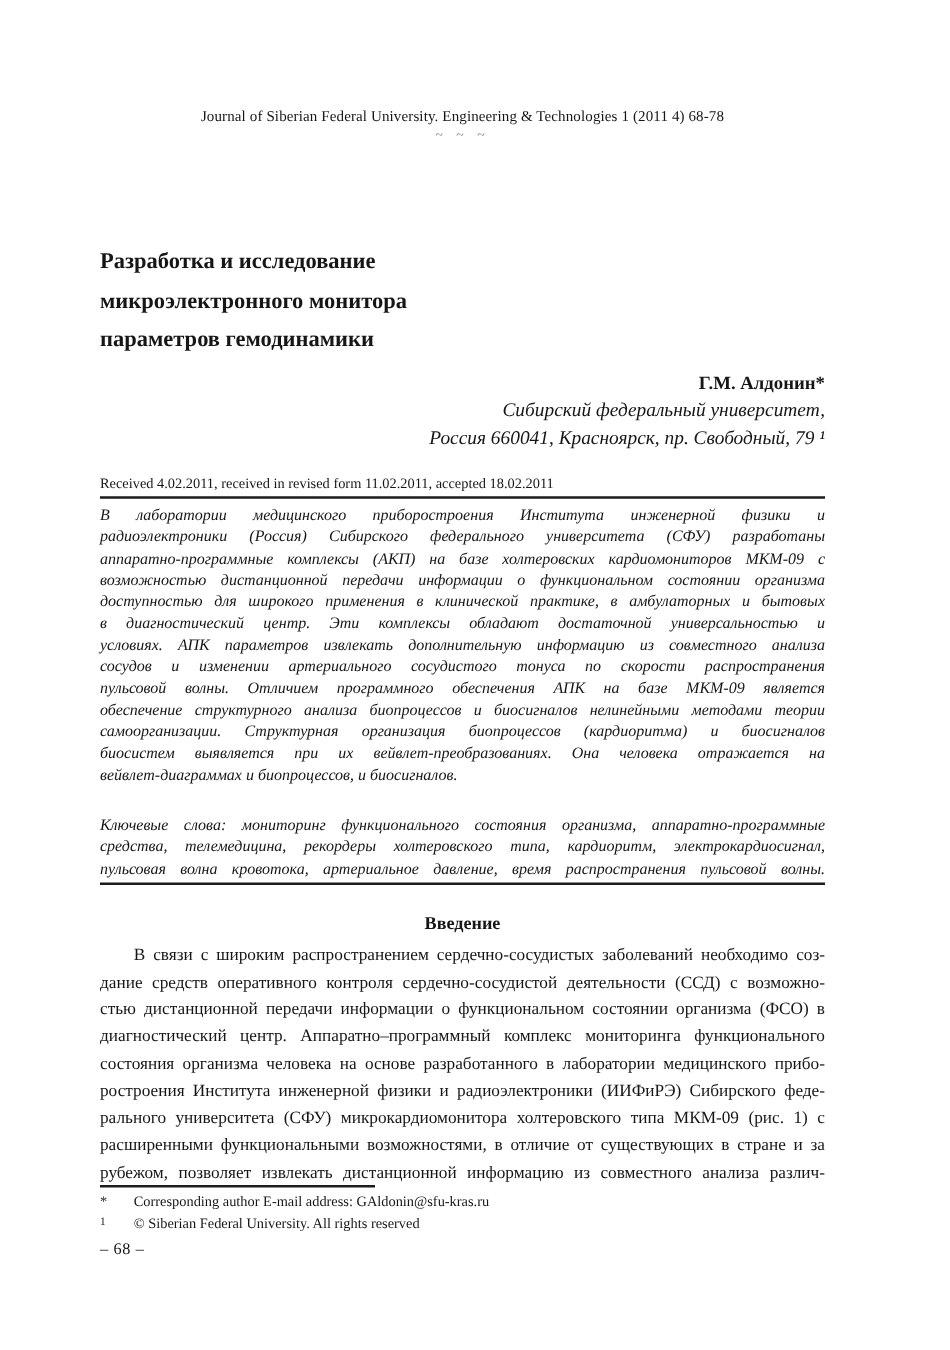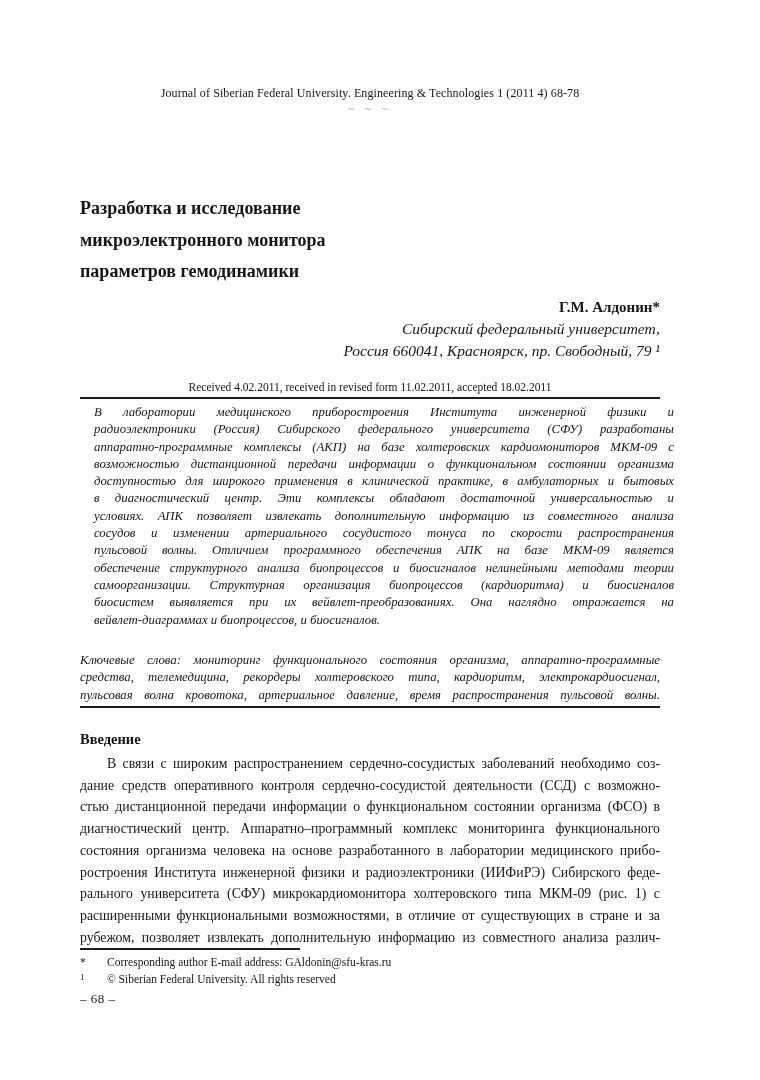--- a/index.html
+++ b/index.html
@@ -56,49 +56,47 @@
   }
   .affiliation .tline {
     text-align: right !important;
     text-align-last: right !important;
     font-style: italic;
     font-size: 15.5px;
     line-height: 21.8px;
   }
   .received {
     left: 80px; top: 381px; width: 580px;
-    text-align: center;
     font-size: 11.5px;
   }
   .rule {
     left: 80px; width: 580px; height: 2px;
     background: #1d1d1d;
   }
   .rule-top { top: 397px; }
   .rule-bottom { top: 706px; }
 
   .abstract {
     left: 80px; top: 404px; width: 580px;
     font-style: italic;
     font-size: 12.8px;
-    margin-left: 14px;
   }
   .abstract .tline { line-height: 17.3px; }
 
   .keywords {
     left: 80px; top: 652px; width: 580px;
     font-style: italic;
     font-size: 12.8px;
   }
   .keywords .tline { line-height: 17.3px; }
   .keywords .tline:last-child { text-align-last: justify; }
 
   .section-heading {
     left: 80px; top: 731px; width: 580px;
-    text-align: left;
+    text-align: center;
     font-size: 14.5px;
     font-weight: bold;
   }
   .intro {
     left: 80px; top: 753px; width: 580px;
     font-size: 13.8px;
   }
   .intro .tline { line-height: 21.7px; }
   .intro .tline:first-child { text-indent: 27px; }
   .intro .tline:last-child { text-align-last: justify; }
@@ -160,26 +158,26 @@
 
   <div class="abs rule rule-top"></div>
 
   <div class="abs abstract">
       <div class="tline">В лаборатории медицинского приборостроения Института инженерной физики и</div>
       <div class="tline">радиоэлектроники (Россия) Сибирского федерального университета (СФУ) разработаны</div>
       <div class="tline">аппаратно-программные комплексы (АКП) на базе холтеровских кардиомониторов МКМ-09 с</div>
       <div class="tline">возможностью дистанционной передачи информации о функциональном состоянии организма</div>
       <div class="tline">доступностью для широкого применения в клинической практике, в амбулаторных и бытовых</div>
       <div class="tline">в диагностический центр. Эти комплексы обладают достаточной универсальностью и</div>
-      <div class="tline">условиях. АПК позволяет извлекать дополнительную информацию из совместного анализа</div>
+      <div class="tline">условиях. АПК параметров извлекать дополнительную информацию из совместного анализа</div>
       <div class="tline">сосудов и изменении артериального сосудистого тонуса по скорости распространения</div>
       <div class="tline">пульсовой волны. Отличием программного обеспечения АПК на базе МКМ-09 является</div>
       <div class="tline">обеспечение структурного анализа биопроцессов и биосигналов нелинейными методами теории</div>
       <div class="tline">самоорганизации. Структурная организация биопроцессов (кардиоритма) и биосигналов</div>
-      <div class="tline">биосистем выявляется при их вейвлет-преобразованиях. Она наглядно отражается на</div>
+      <div class="tline">биосистем выявляется при их вейвлет-преобразованиях. Она человека отражается на</div>
       <div class="tline">вейвлет-диаграммах и биопроцессов, и биосигналов.</div>
     </div>
 
   <div class="abs keywords">
       <div class="tline">Ключевые слова: мониторинг функционального состояния организма, аппаратно-программные</div>
       <div class="tline">средства, телемедицина, рекордеры холтеровского типа, кардиоритм, электрокардиосигнал,</div>
       <div class="tline">пульсовая волна кровотока, артериальное давление, время распространения пульсовой волны.</div>
     </div>
 
   <div class="abs rule rule-bottom"></div>
@@ -188,21 +186,21 @@
 
   <div class="abs intro">
       <div class="tline">В связи с широким распространением сердечно-сосудистых заболеваний необходимо соз-</div>
       <div class="tline">дание средств оперативного контроля сердечно-сосудистой деятельности (ССД) с возможно-</div>
       <div class="tline">стью дистанционной передачи информации о функциональном состоянии организма (ФСО) в</div>
       <div class="tline">диагностический центр. Аппаратно–программный комплекс мониторинга функционального</div>
       <div class="tline">состояния организма человека на основе разработанного в лаборатории медицинского прибо-</div>
       <div class="tline">ростроения Института инженерной физики и радиоэлектроники (ИИФиРЭ) Сибирского феде-</div>
       <div class="tline">рального университета (СФУ) микрокардиомонитора холтеровского типа МКМ-09 (рис. 1) с</div>
       <div class="tline">расширенными функциональными возможностями, в отличие от существующих в стране и за</div>
-      <div class="tline">рубежом, позволяет извлекать дополнительную информацию из совместного анализа различ-</div>
+      <div class="tline">рубежом, позволяет извлекать дистанционной информацию из совместного анализа различ-</div>
     </div>
 
   <div class="abs footnote-rule"></div>
 
   <div class="abs footnotes">
     <div class="footnote-row">
       <span class="fn-marker">*</span>
       <span>Corresponding author E-mail address: GAldonin@sfu-kras.ru</span>
     </div>
     <div class="footnote-row">

